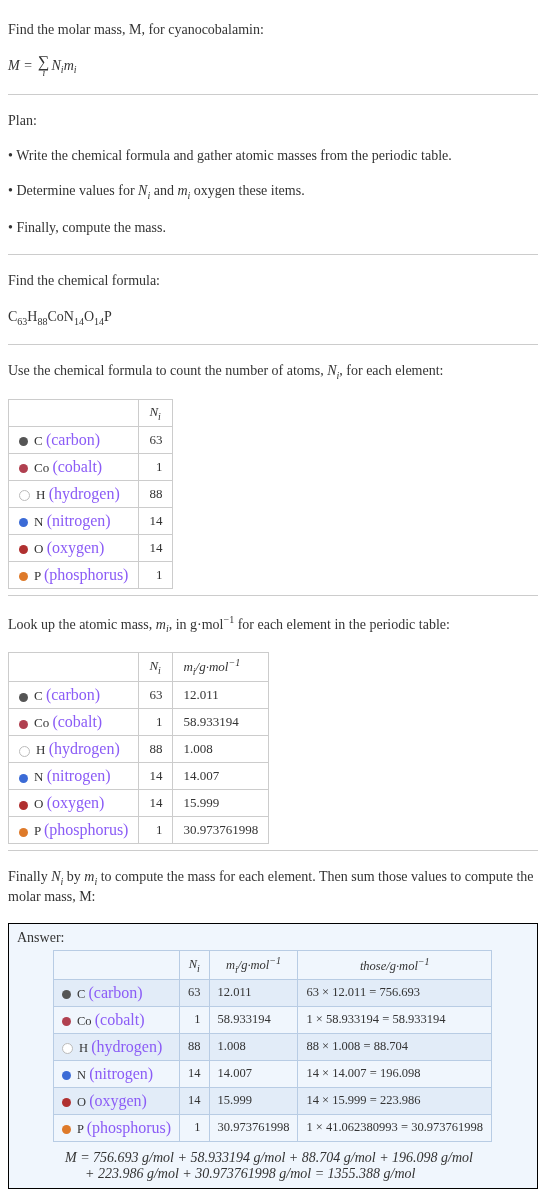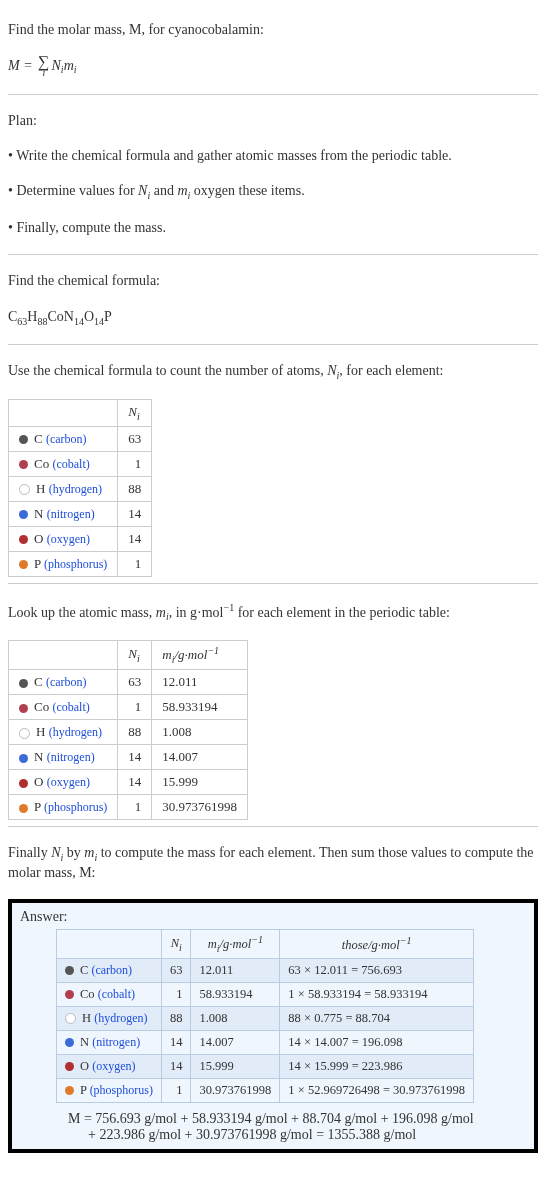--- a/index.html
+++ b/index.html
@@ -39,43 +39,44 @@
 }
 table.data th {
   font-weight: normal;
   font-style: italic;
 }
 table.data td.n { text-align: right; }
 .dot {
   width: 9px; height: 9px; border-radius: 50%;
   display: inline-block; margin-right: 6px; vertical-align: middle;
 }
-.elname { color: #1d4ed8; font-size: 12px; }
+.elname { color: #8b5cf6; font-size: 16px; }
 .chemsub { font-size: 10px; vertical-align: sub; }
 .answer-box {
-  border: 4px solid #000000;
+  border: 1px solid #000000;
   background: #f0f6fd;
   padding: 6px 8px;
   margin-top: 12px;
 }
 .answer-title { margin-bottom: 4px; }
 .answer-inner { padding-left: 36px; }
 table.ans {
   border-collapse: collapse;
   font-size: 12.5px;
   margin: 2px 0;
 }
 table.ans th, table.ans td {
   border: 1px solid #b8cce4;
   padding: 4px 8px;
 }
 table.ans th { font-weight: normal; font-style: italic; text-align: center; }
 table.ans td.n { text-align: right; }
 table.ans tr.alt { background: #e2ecf8; }
 .final {
+  font-style: italic;
   margin-top: 8px;
   padding-left: 12px;
 }
 </style>
 </head>
 <body>
 
 <div class="line"><span>Find the molar mass, M, for cyanocobalamin:</span></div>
 <div class="line formula">
   <span>M = </span><span class="sigma">
@@ -217,39 +218,39 @@
           <tr>
             <td><span class="dot" style="background:#b04050;"></span>Co <span class="elname">(cobalt)</span></td>
             <td class="n">1</td>
             <td>58.933194</td>
             <td>1 × 58.933194 = 58.933194</td>
           </tr>
           <tr class="alt">
             <td><span class="dot" style="background:#fff;border:1px solid #bbb;"></span>H <span class="elname">(hydrogen)</span></td>
             <td class="n">88</td>
             <td>1.008</td>
-            <td>88 × 0.775 = 88.704</td>
+            <td>88 × 1.008 = 88.704</td>
           </tr>
           <tr>
             <td><span class="dot" style="background:#3b6bd6;"></span>N <span class="elname">(nitrogen)</span></td>
             <td class="n">14</td>
             <td>14.007</td>
             <td>14 × 14.007 = 196.098</td>
           </tr>
           <tr class="alt">
             <td><span class="dot" style="background:#b03030;"></span>O <span class="elname">(oxygen)</span></td>
             <td class="n">14</td>
             <td>15.999</td>
             <td>14 × 15.999 = 223.986</td>
           </tr>
           <tr>
             <td><span class="dot" style="background:#de7a2a;"></span>P <span class="elname">(phosphorus)</span></td>
             <td class="n">1</td>
             <td>30.973761998</td>
-            <td>1 × 52.969726498 = 30.973761998</td>
+            <td>1 × 41.062380993 = 30.973761998</td>
           </tr>
         </tbody>
   </table>
   <div class="final">
     <div>M = 756.693 g/mol + 58.933194 g/mol + 88.704 g/mol + 196.098 g/mol</div>
     <div style="padding-left:20px">+ 223.986 g/mol + 30.973761998 g/mol = 1355.388 g/mol</div>
   </div>
   </div>
 </div>
 

